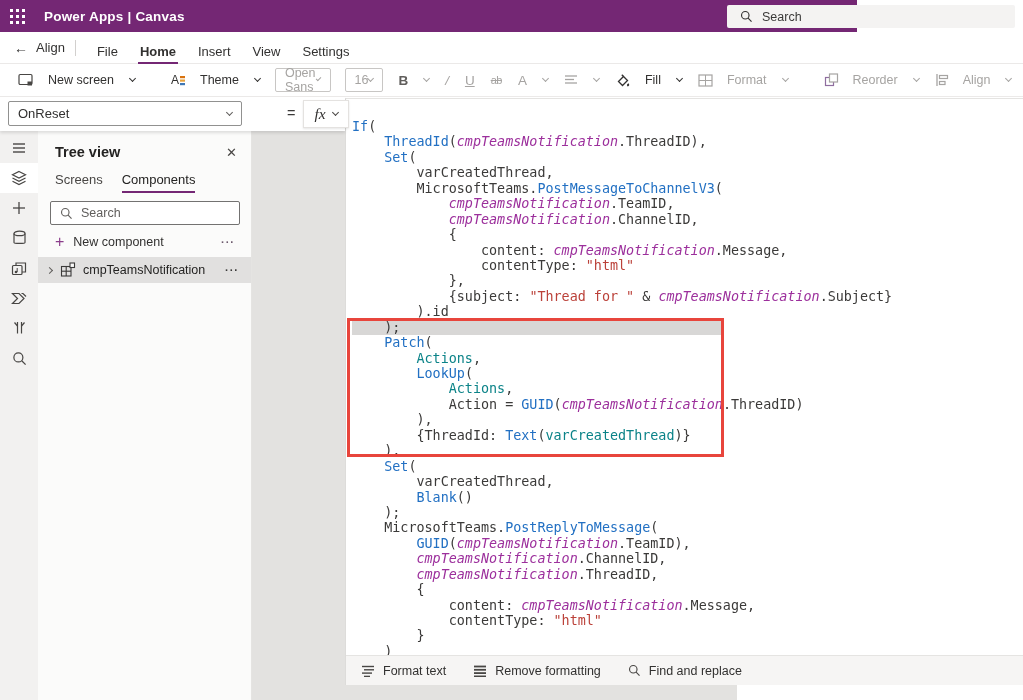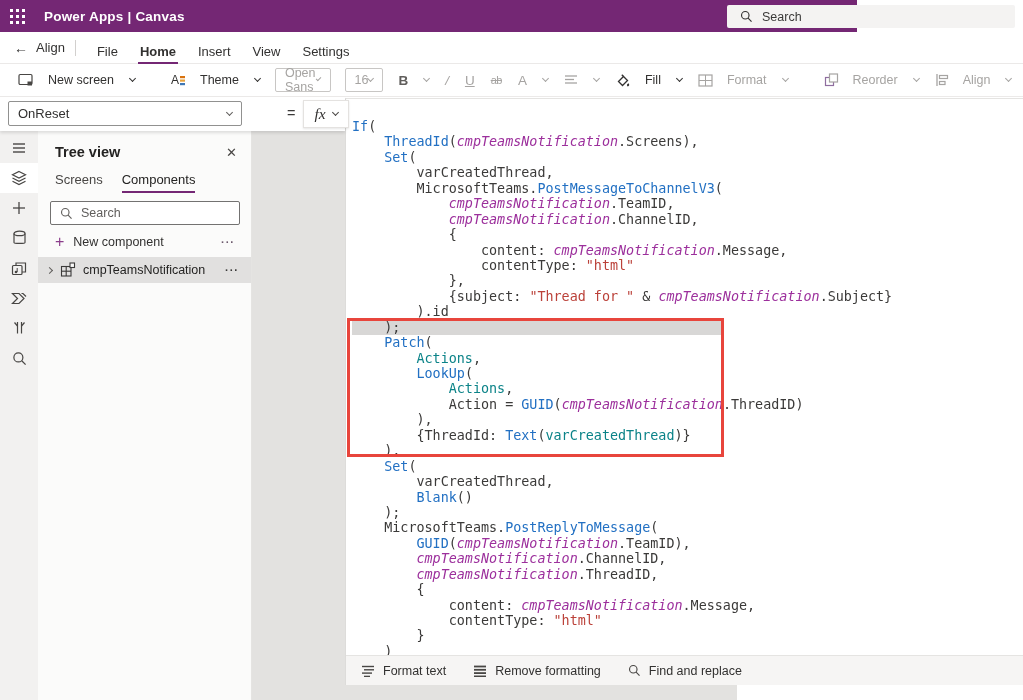--- a/index.html
+++ b/index.html
@@ -371,21 +371,21 @@
         <rect x="10" y="1" width="4.5" height="4.5" fill="#fbfbfa" stroke="#3b3a39" stroke-width="1.1"></rect>
       </svg>
       <span>cmpTeamsNotification</span>
       <span class="dots">···</span>
     </div>
   </div>
 
   <div class="editor">
     <div class="code" id="code">
         <div class="cl"><span class="tk-k">If</span><span>(</span></div>
-        <div class="cl"><span>    </span><span class="tk-k">ThreadId</span><span>(</span><span class="tk-v">cmpTeamsNotification</span><span>.Screens),</span></div>
+        <div class="cl"><span>    </span><span class="tk-k">ThreadId</span><span>(</span><span class="tk-v">cmpTeamsNotification</span><span>.ThreadID),</span></div>
         <div class="cl"><span>    </span><span class="tk-k">Set</span><span>(</span></div>
         <div class="cl"><span>        varCreatedThread,</span></div>
         <div class="cl"><span>        MicrosoftTeams.</span><span class="tk-k">PostMessageToChannelV3</span><span>(</span></div>
         <div class="cl"><span>            </span><span class="tk-v">cmpTeamsNotification</span><span>.TeamID,</span></div>
         <div class="cl"><span>            </span><span class="tk-v">cmpTeamsNotification</span><span>.ChannelID,</span></div>
         <div class="cl"><span>            {</span></div>
         <div class="cl"><span>                content: </span><span class="tk-v">cmpTeamsNotification</span><span>.Message,</span></div>
         <div class="cl"><span>                contentType: </span><span class="tk-s">"html"</span></div>
         <div class="cl"><span>            },</span></div>
         <div class="cl"><span>            {subject: </span><span class="tk-s">"Thread for "</span><span> &amp; </span><span class="tk-v">cmpTeamsNotification</span><span>.Subject}</span></div>

